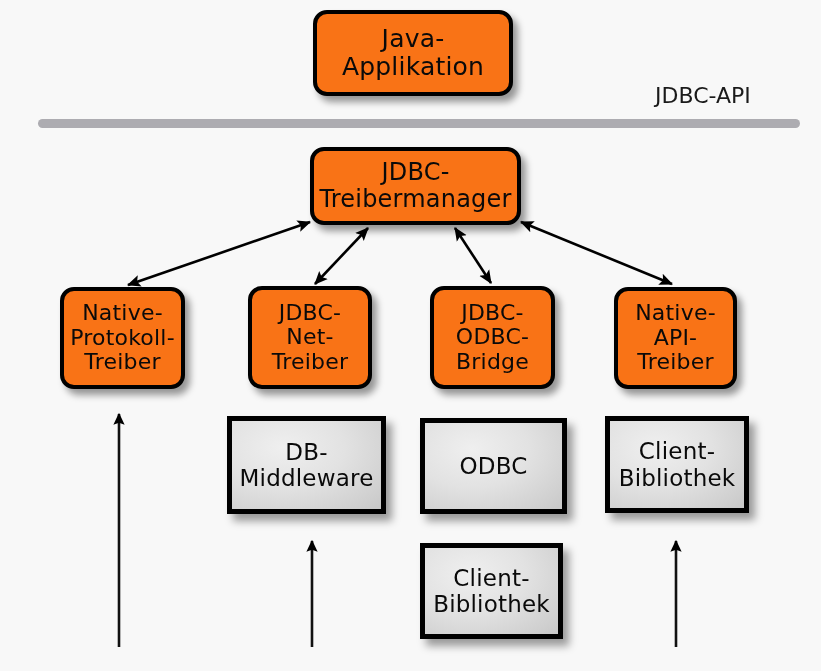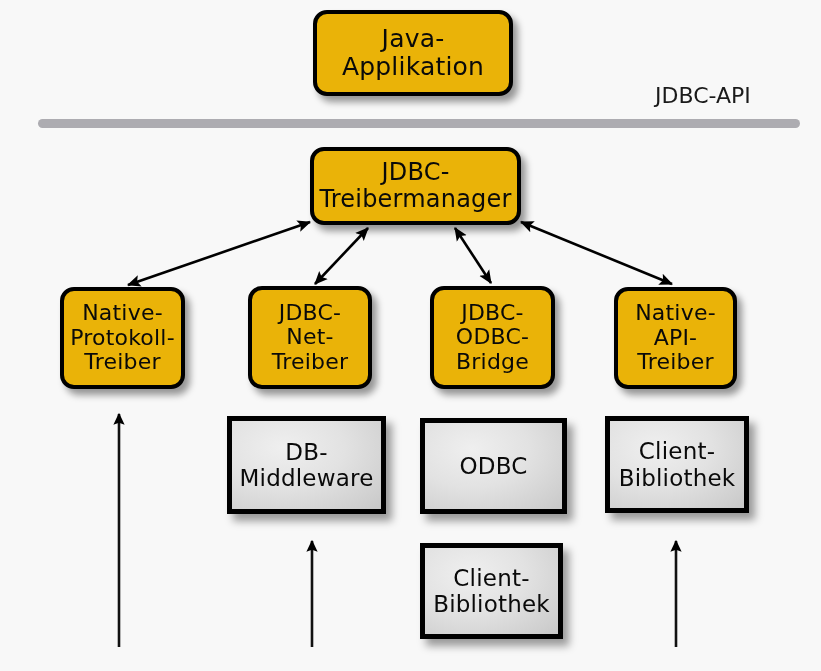--- a/index.html
+++ b/index.html
@@ -16,21 +16,21 @@
   #stage {
     position: relative;
     width: 821px;
     height: 671px;
   }
 
   
   .node {
     position: absolute;
     box-sizing: border-box;
-    background: #eab308;
+    background: #f97316;
     border: 4px solid #000000;
     border-radius: 14px;
     display: flex;
     align-items: center;
     justify-content: center;
     text-align: center;
     color: #0a0a0a;
     line-height: 1.12;
     letter-spacing: .2px;
     z-index: 6;

